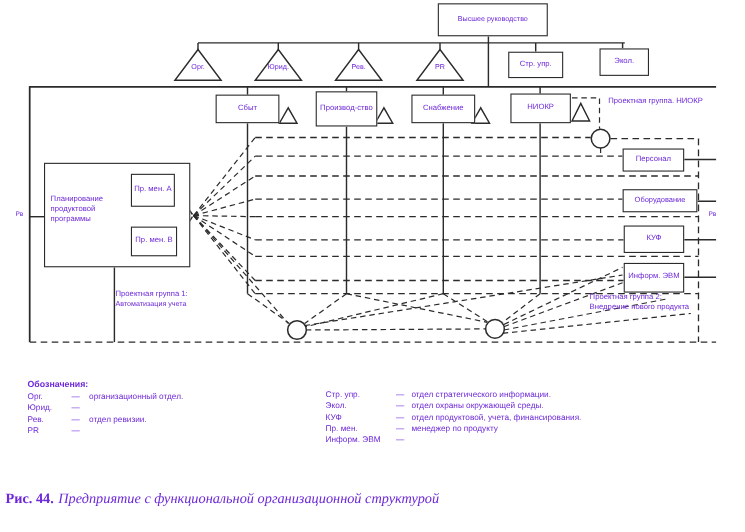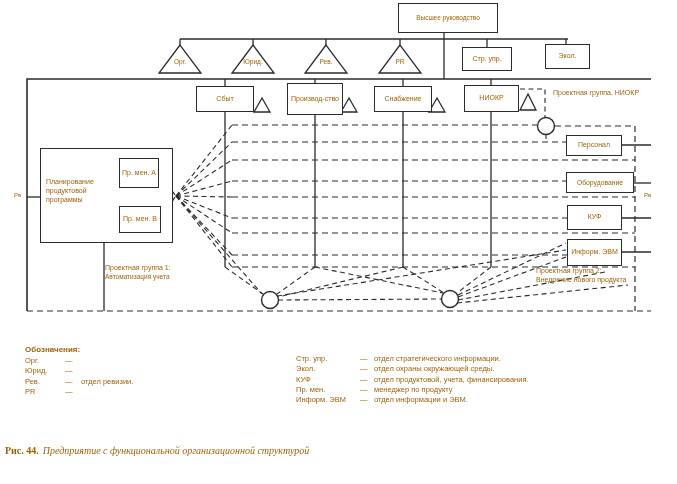--- a/index.html
+++ b/index.html
@@ -1,17 +1,17 @@
 <!DOCTYPE html>
 <html><head>
 <meta charset="utf-8">
 <style>
   html,body{margin:0;padding:0;background:#fff;}
   .canvas{position:relative;width:651px;height:484px;background:#fff;overflow:hidden;
-          font-family:"Liberation Sans","DejaVu Sans",sans-serif;color:#a16207;}
+          font-family:"Liberation Sans","DejaVu Sans",sans-serif;color:#6d28d9;}
   svg.lines{position:absolute;left:0;top:0;z-index:1;}
   .sl{stroke:#2b2b2b;stroke-width:1.3;}
   .thick{stroke-width:1.6;}
   .dr{stroke:#2b2b2b;stroke-width:1.2;stroke-dasharray:6 4;}
   .df{stroke:#2b2b2b;stroke-width:1.1;stroke-dasharray:5 3.5;}
   .tri{fill:#fff;stroke:#2b2b2b;stroke-width:1.3;}
   .circ{fill:#fff;stroke:#2b2b2b;stroke-width:1.4;}
   .bx{position:absolute;z-index:2;border:1.4px solid #2b2b2b;background:#fff;box-sizing:border-box;
       display:flex;align-items:center;justify-content:center;text-align:center;
       font-size:7px;line-height:1.15;padding:1px;}
@@ -20,21 +20,21 @@
   .edge{position:absolute;z-index:3;font-size:6px;background:#fff;padding:0 1px;}
   .grp .t{font-size:7px;display:block;}
   .grp .s{font-size:6.5px;display:block;}
   .legend-row{display:flex;font-size:7.5px;line-height:1.38;}
   .legend-row .abbr{width:40px;flex:none;}
   .legend-row .dash{width:16px;flex:none;text-align:left;}
   .legend-row .desc{flex:1;}
   .lr-right .abbr{width:64px;}
   .lr-right .dash{width:14px;}
   .legend-title{font-size:8px;font-weight:bold;}
-  .caption{position:absolute;z-index:2;font-family:"Liberation Serif","DejaVu Serif",serif;font-size:10px;}
+  .caption{position:absolute;z-index:2;font-family:"Liberation Serif","DejaVu Serif",serif;font-size:13px;}
   .caption .cl{font-weight:bold;}
   .caption .ct{font-style:italic;margin-left:4px;}
 </style>
 </head>
 <body>
 
 <div class="canvas">
 
   <svg class="lines" width="677" height="484" viewBox="0 0 677 484">
 
@@ -185,20 +185,21 @@
   </div>
 
   <div class="edge" style="left:13px;top:192px;">Рв</div>
   <div class="edge" style="left:643px;top:192px;">Рв</div>
 
   <div class="lb legend-title" style="left:25px;top:345px;">Обозначения:</div>
   <div class="lb" style="left:25px;top:356px;width:268px;">
     <div class="legend-row">
       <span class="abbr">Орг.</span>
       <span class="dash">—</span>
+      <span class="desc">организационный отдел.</span>
     </div>
     <div class="legend-row">
       <span class="abbr">Юрид.</span>
       <span class="dash">—</span>
     </div>
     <div class="legend-row">
       <span class="abbr">Рев.</span>
       <span class="dash">—</span>
       <span class="desc">отдел ревизии.</span>
     </div>
@@ -224,21 +225,20 @@
       <span class="desc">отдел продуктовой, учета, финансирования.</span>
     </div>
     <div class="legend-row lr-right">
       <span class="abbr">Пр. мен.</span>
       <span class="dash">—</span>
       <span class="desc">менеджер по продукту</span>
     </div>
     <div class="legend-row lr-right">
       <span class="abbr">Информ. ЭВМ</span>
       <span class="dash">—</span>
-      <span class="desc">отдел информации и ЭВМ.</span>
     </div>
   </div>
 
   <div class="caption" style="left:5px;top:445px;">
     <span class="cl">Рис. 44.</span><span class="ct">Предприятие с функциональной организационной структурой</span>
   </div>
 
 </div>
 
 </body></html>

